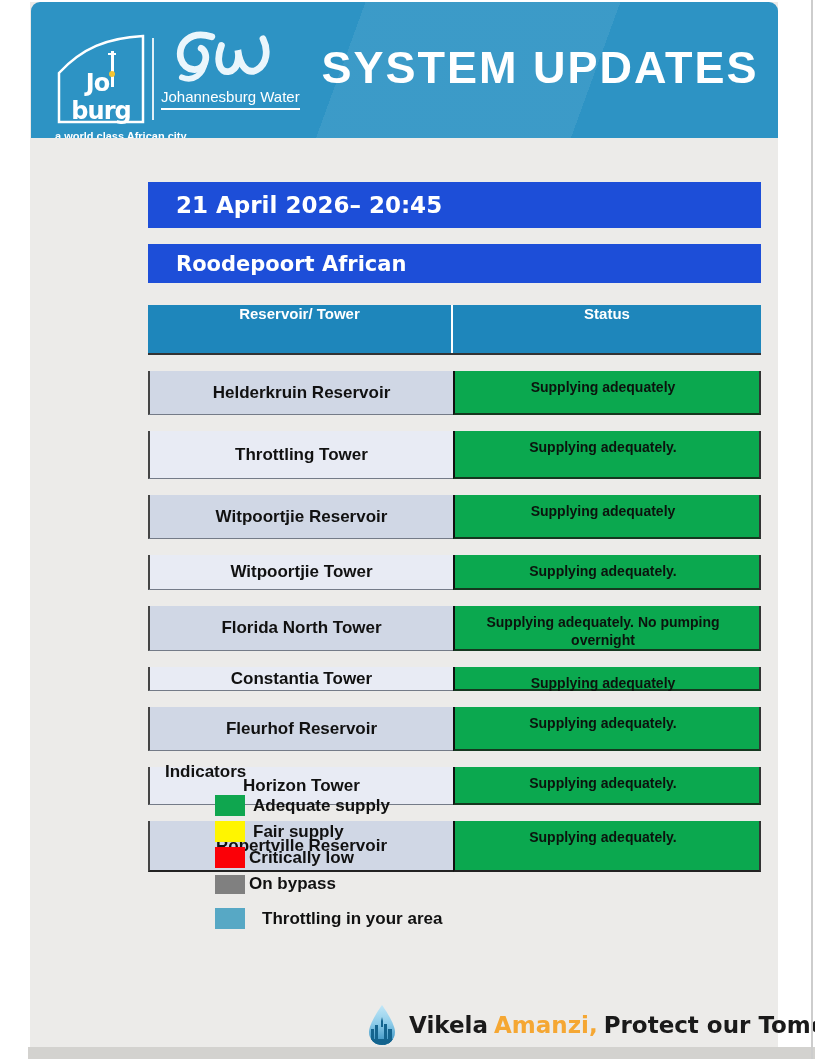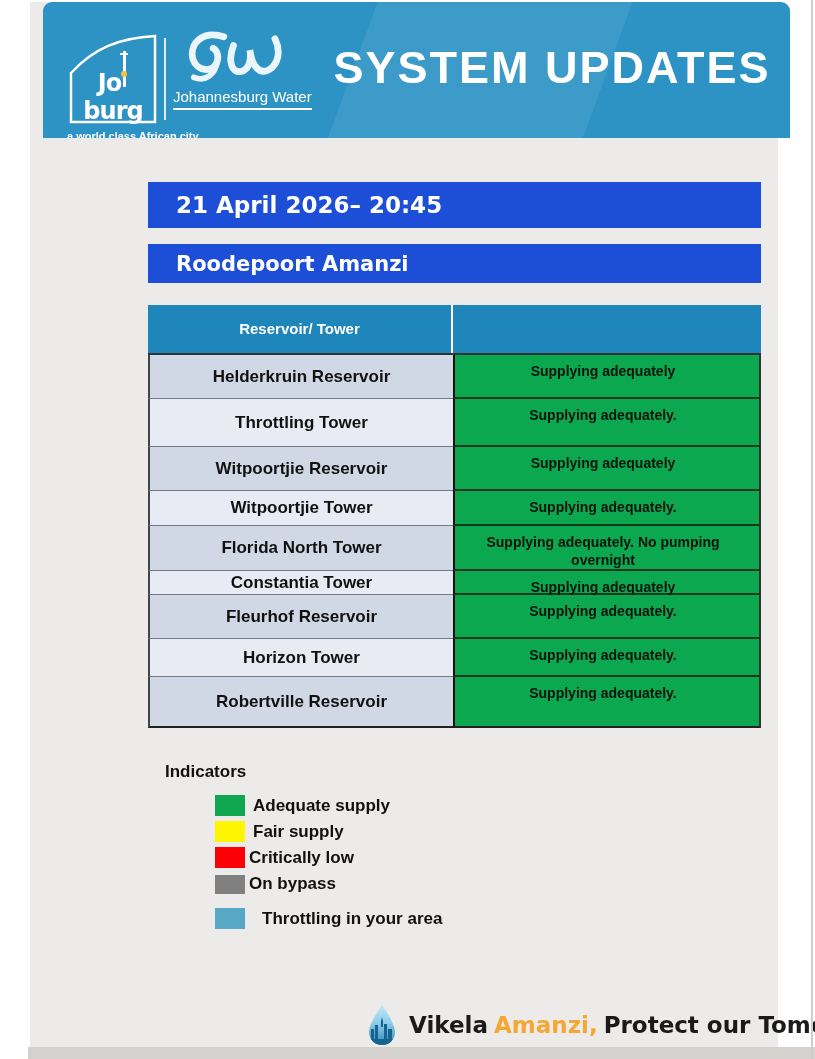--- a/index.html
+++ b/index.html
@@ -9,21 +9,21 @@
 
   
   .card { position:absolute; left:30px; top:2px; width:748px; height:1045px;
           background:#ECEBE9; }
   .bottom-strip { position:absolute; left:28px; top:1047px; width:787px; height:12px;
                   background:#D3D2CF; }
   .right-edge-line { position:absolute; left:811px; top:0; width:2px; height:1059px;
                      background:#CDCDCD; }
 
   
-  .header { position:absolute; left:13px; top:0; width:747px; height:136px;
+  .header { position:absolute; left:1px; top:0; width:747px; height:136px;
             background:#2D93C4; border-radius:9px 9px 0 0; overflow:hidden; }
   .header::after { content:""; position:absolute; inset:0;
             background:linear-gradient(110deg, rgba(255,255,255,0) 42%,
                        rgba(255,255,255,.07) 42%, rgba(255,255,255,.07) 74%,
                        rgba(255,255,255,0) 74%); }
   .joburg-logo { position:absolute; left:26px; top:31px; width:88px; height:92px; }
   .joburg-shape { position:absolute; left:0; top:0; }
   .joburg-text { position:absolute; left:0; top:34px; width:88px; text-align:center;
                  color:#fff; font-family:"DejaVu Sans", sans-serif;
                  font-size:24px; font-weight:bold; letter-spacing:-1px; }
@@ -47,25 +47,25 @@
   
   .bar { position:absolute; left:118px; width:613px; background:#1d4ed8; color:#fff;
          display:flex; align-items:center; padding-left:28px; font-weight:bold;
          font-family:"DejaVu Sans", sans-serif; }
   .date-bar   { top:180px; height:46px; font-size:23px; }
   .system-bar { top:242px; height:39px; font-size:21px; }
 
   
   .table { position:absolute; left:118px; top:303px; width:613px; }
   .thead { display:flex; height:48px; background:#1E86BB; }
-  .th { color:#fff; font-weight:bold; font-size:15px; text-align:center; padding-top:15px; }
+  .th { color:#fff; font-weight:bold; font-size:15px; text-align:center; padding-top:0; }
   .th.c1 { width:305px; border-right:2px solid #fff; }
   .th.c2 { width:308px; }
   .tbody { border-top:2px solid #333; }
-  .trow { display:flex; }
+  .trow { display:flex;margin-top:16px; }
   .trow:nth-child(1){height:44px} .trow:nth-child(2){height:48px}
   .trow:nth-child(3){height:44px} .trow:nth-child(4){height:35px}
   .trow:nth-child(5){height:45px} .trow:nth-child(6){height:24px}
   .trow:nth-child(7){height:44px} .trow:nth-child(8){height:38px}
   .trow:nth-child(9){height:51px}
   .name-cell { width:305px; display:flex; align-items:center; justify-content:center;
                text-align:center; font-size:17px; font-weight:bold; color:#111;
                border-left:2px solid #444; border-bottom:1px solid #747B88; }
   .trow:nth-child(odd)  .name-cell { background:#D0D7E5; }
   .trow:nth-child(even) .name-cell { background:#E8EBF4; }
@@ -125,26 +125,27 @@
         <div class="jw-name">Johannesburg Water</div>
       </div>
 
       <h1 class="title">SYSTEM UPDATES</h1>
     </header>
 
     <div class="bar date-bar">
       <span>21 April 2026– 20:45</span>
     </div>
     <div class="bar system-bar">
-      <span>Roodepoort Amanzi</span>
+      <span>Roodepoort African</span>
     </div>
 
     <div class="table">
       <div class="thead">
         <div class="th c1">Reservoir/ Tower</div>
+        <div class="th c2">Status</div>
       </div>
       <div class="tbody">
         <div class="trow">
           <div class="name-cell">Helderkruin Reservoir</div>
           <div class="status-cell" style="background-color: rgb(11, 168, 79);">Supplying adequately</div>
         </div>
         <div class="trow">
           <div class="name-cell">Throttling Tower</div>
           <div class="status-cell" style="background-color: rgb(11, 168, 79);">Supplying adequately.</div>
         </div>

